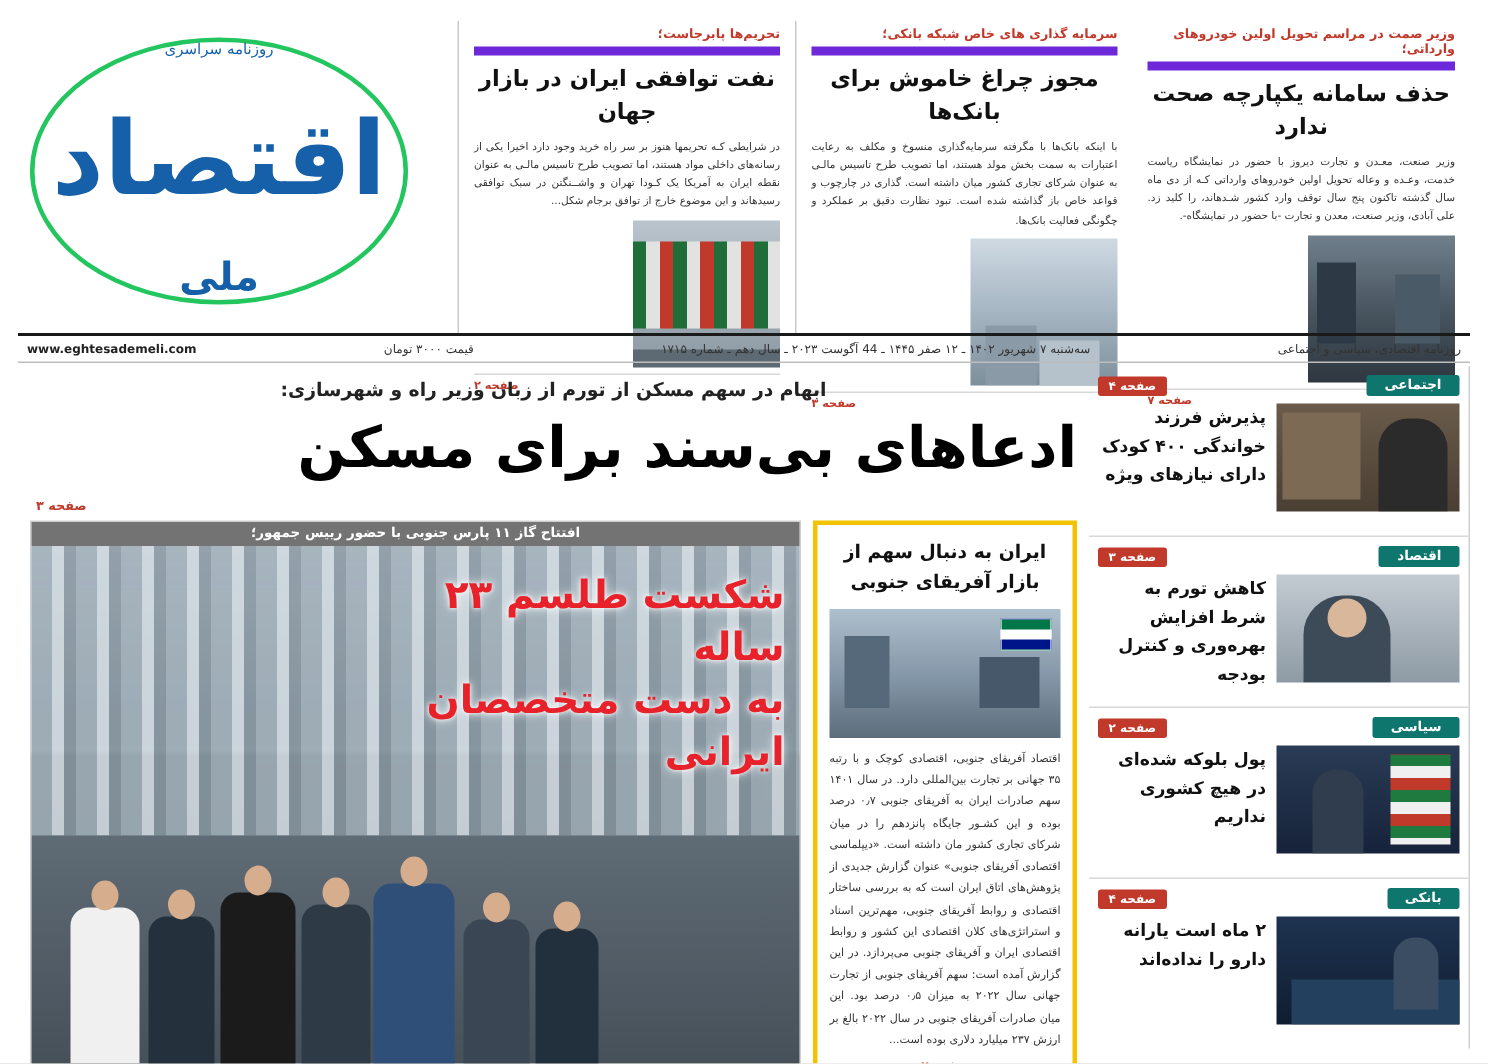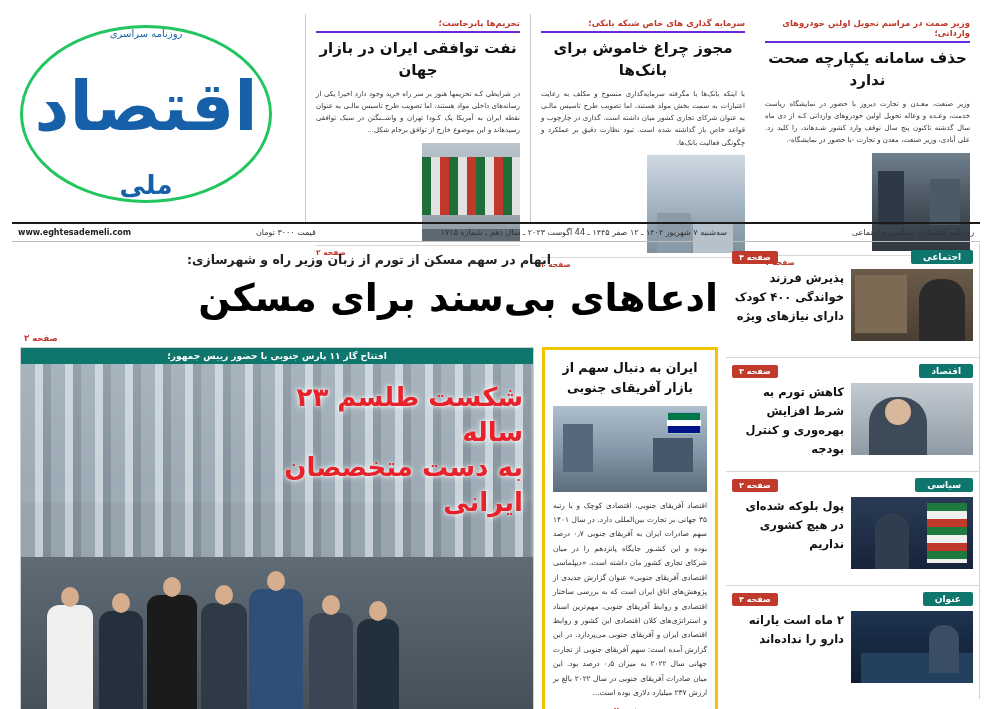--- a/index.html
+++ b/index.html
@@ -87,21 +87,21 @@
   }
   .top-card:first-child { border-left: none; }
   .kicker {
     display: flex;
     flex-direction: row;
     justify-content: space-between;
     align-items: baseline;
     font-size: 8.5px;
     color: #c0392b;
     font-weight: bold;
-    border-bottom: 2px solid #6d28d9;
+    border-bottom: 6px solid #6d28d9;
     padding-bottom: 3px;
     margin-bottom: 5px;
     gap: 6px;
   }
   .kicker .k-right { color: #c0392b; }
   .top-headline {
     font-size: 15px;
     font-weight: bold;
     color: #111;
     line-height: 1.45;
@@ -301,21 +301,21 @@
   }
 
   
   .photo-story {
     flex: 1 1 auto;
     display: flex;
     flex-direction: column;
     border: 1px solid #cfcfcf;
   }
   .ps-banner {
-    background: #0f766e;
+    background: #737373;
     color: #fff;
     font-size: 9px;
     font-weight: bold;
     padding: 3px 8px;
     text-align: center;
     direction: rtl;
   }
   .ps-photo {
     position: relative;
     flex: 1 1 auto;
@@ -509,21 +509,21 @@
           <span class="rail-page">صفحه ۲</span>
         </div>
         <div class="rail-body">
           <div class="rail-photo rp3"></div>
           <div class="rail-title">پول بلوکه شده‌ای در هیچ کشوری نداریم</div>
         </div>
       </div>
 
       <div class="rail-item" style="border-bottom:none;">
         <div class="rail-head">
-          <span class="rail-cat">عنوان</span>
+          <span class="rail-cat">بانکی</span>
           <span class="rail-page">صفحه ۴</span>
         </div>
         <div class="rail-body">
           <div class="rail-photo rp4"></div>
           <div class="rail-title">۲ ماه است یارانه دارو را نداده‌اند</div>
         </div>
       </div>
 
     </div>
 

